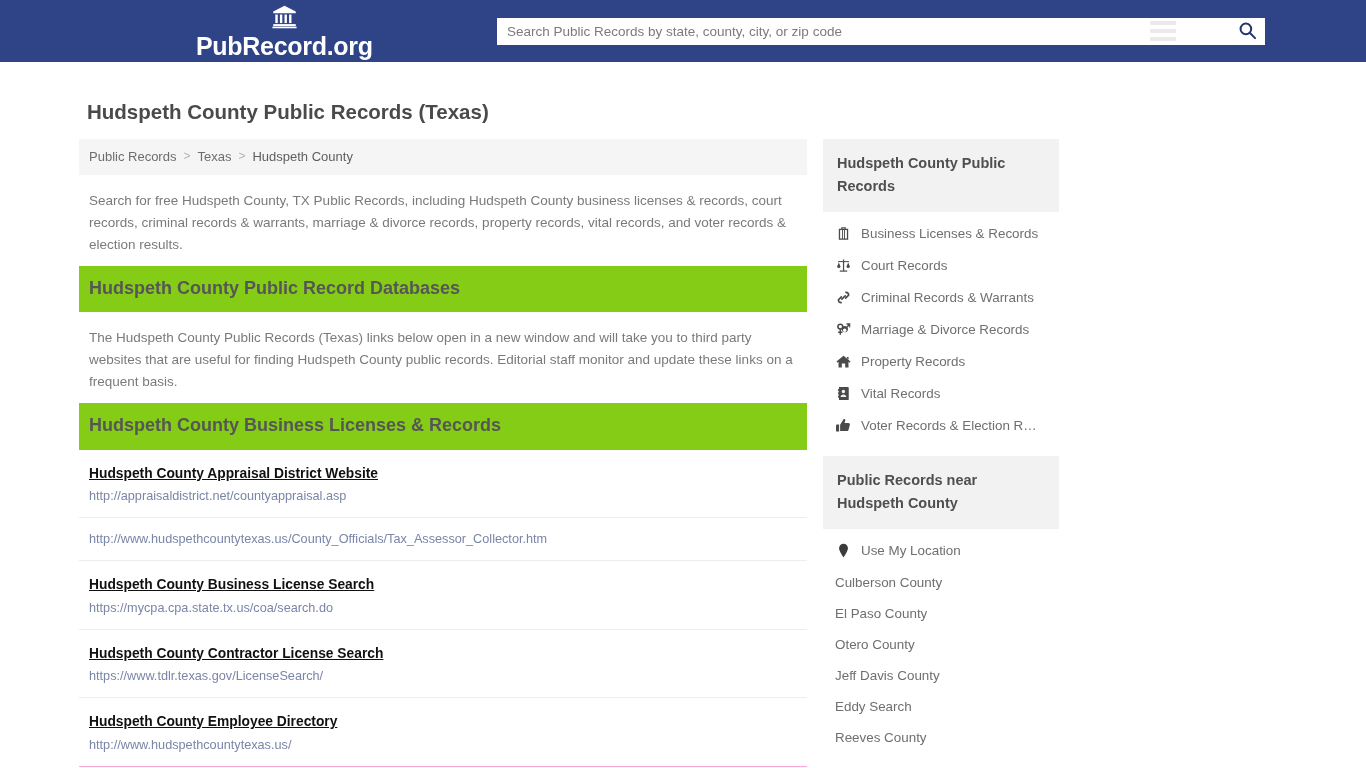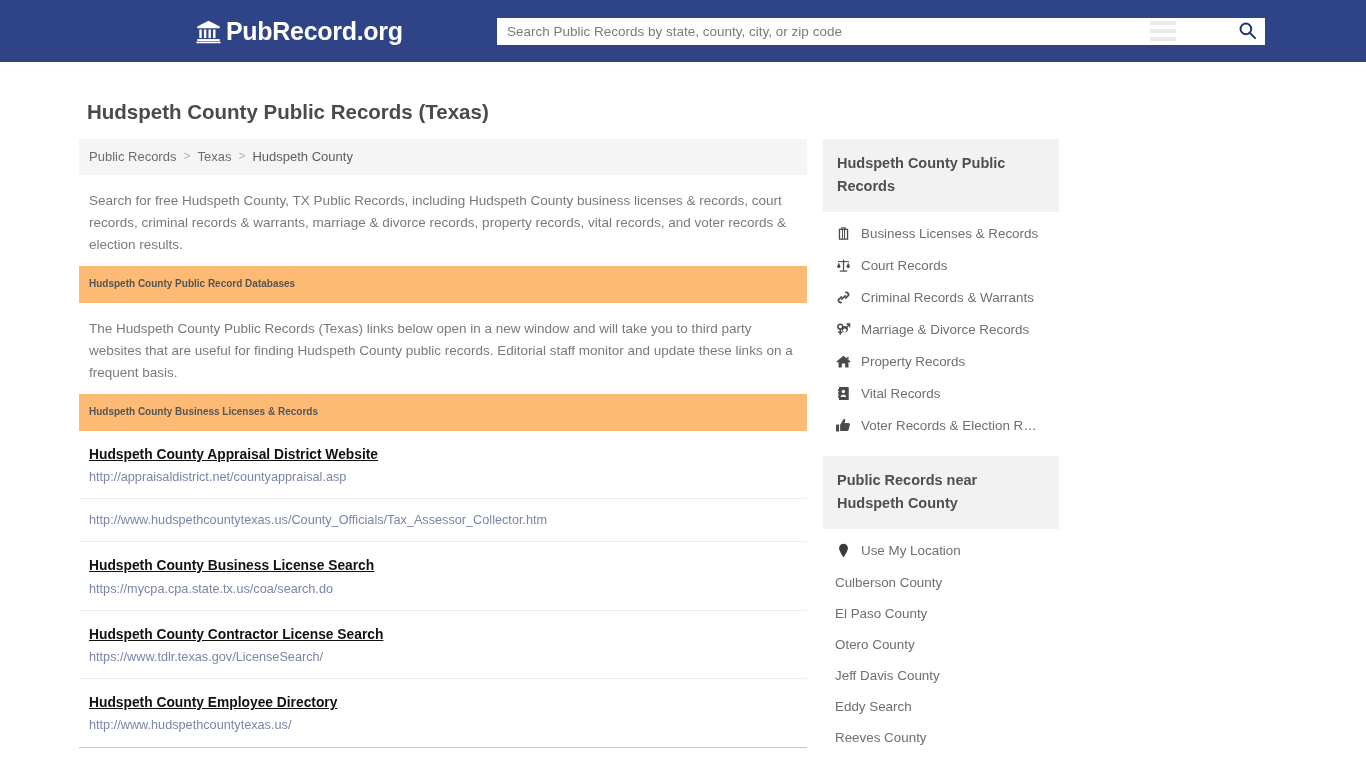--- a/index.html
+++ b/index.html
@@ -21,20 +21,21 @@
     align-items: center;
     position: relative;
   }
   .brand {
     display: flex;
     align-items: center;
     margin-left: 196px;
     text-decoration: none;
     color: #ffffff;
     gap: 5px;
+    flex-direction: column;
   }
   .brand-icon { width: 25px; height: 25px; display: block; flex: 0 0 auto; }
   .brand-text {
     font-size: 25px;
     font-weight: bold;
     color: #ffffff;
     letter-spacing: -0.3px;
     line-height: 1;
   }
   .search-wrap {
@@ -127,23 +128,23 @@
   .intro, .body-para {
     font-size: 13.5px;
     line-height: 22px;
     color: #7a7a7a;
     padding: 15px 10px 10px 10px;
     margin: 0;
   }
 
   
   .section-head {
-    background: #fdba74;
+    background: #84cc16;
     padding: 12px 10px 13px 10px;
-    font-size: 10px;
+    font-size: 18px;
     font-weight: bold;
     color: #565656;
     line-height: 1.2;
   }
 
   
   .link-list { margin: 0; padding: 0; }
   .link-row {
     padding: 14px 10px 13px 10px;
     border-bottom: 1px solid #ededed;

